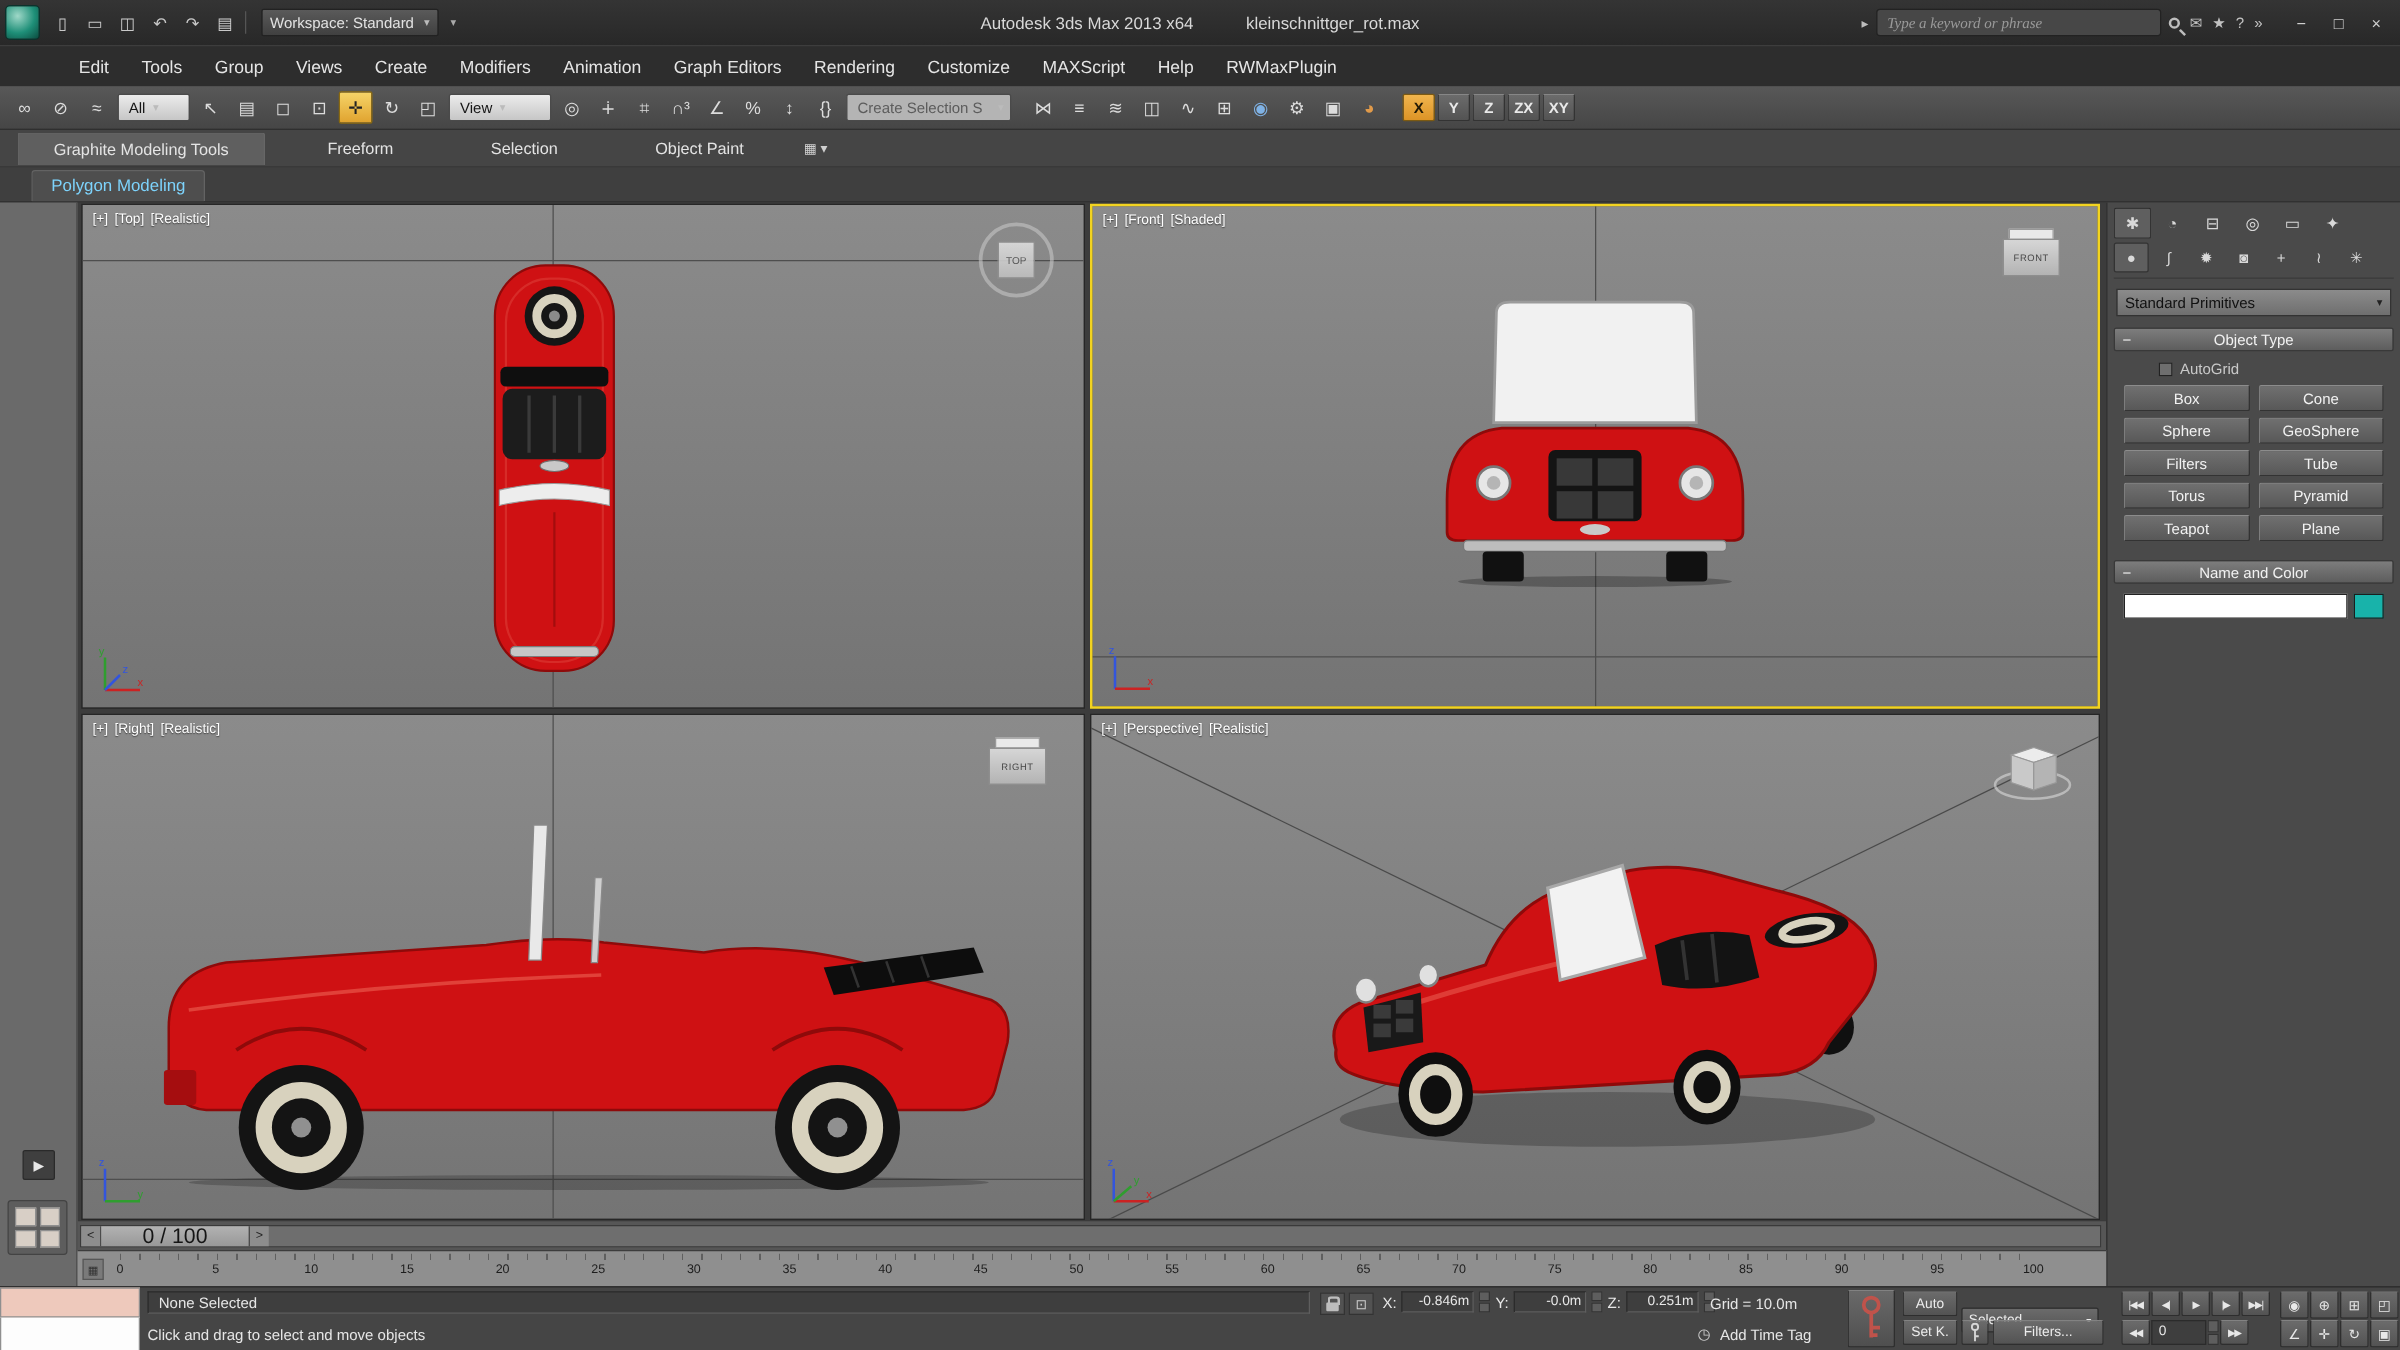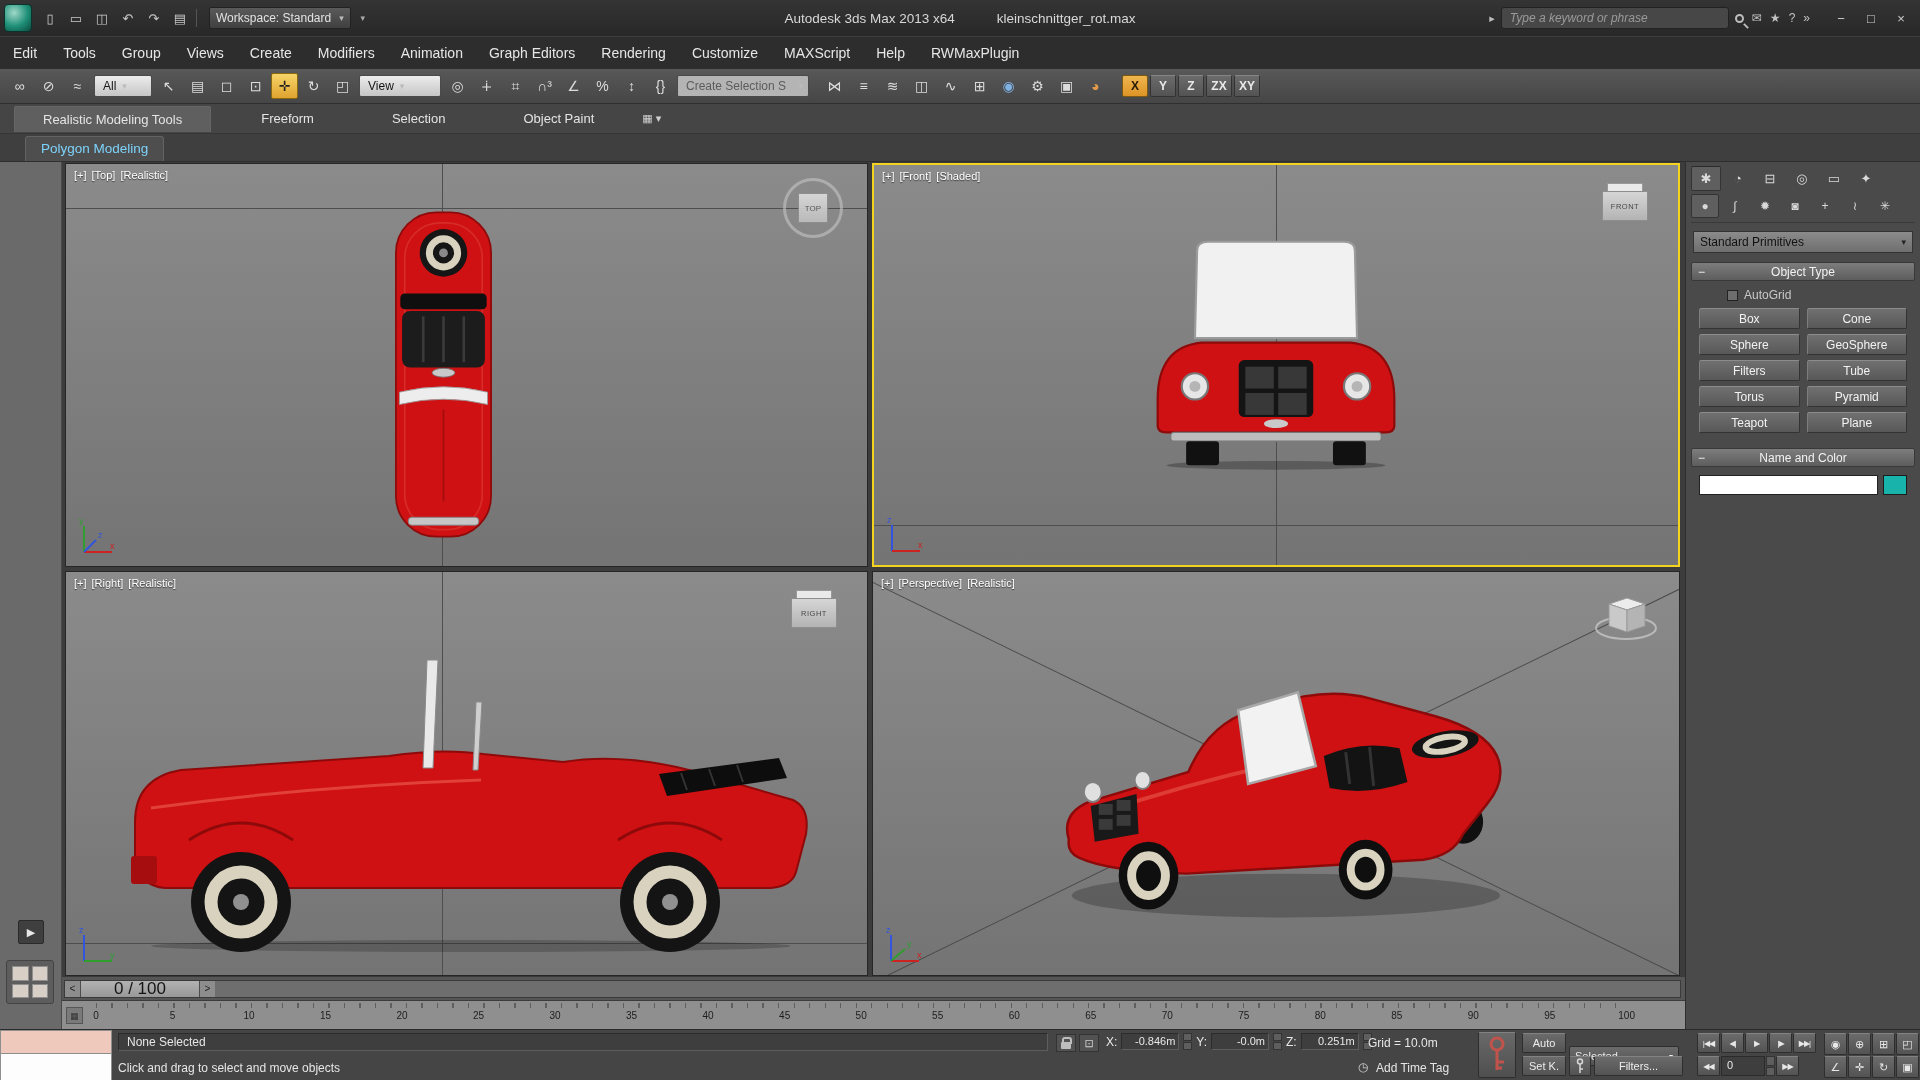--- a/index.html
+++ b/index.html
@@ -14,31 +14,31 @@
   .qat .qbtn { width:24px; height:22px; display:flex; align-items:center; justify-content:center; font-size:13px; color:#c9c9c9; border-radius:2px; }
   .qsep { width:1px; height:18px; background:#555; margin:0 4px; }
   .ws-dd { margin-left:8px; height:22px; background:linear-gradient(#5a5a5a,#404040); border:1px solid #222; border-radius:2px;
            display:flex; align-items:center; padding:0 6px; gap:8px; font-size:12px; color:#e2e2e2; }
   .ws-dd .arr, .tdd .arr { font-size:9px; color:#bbb; }
   .flyout-arr { margin-left:4px; font-size:9px; color:#aaa; width:16px; text-align:center; }
   .title-center { position:absolute; left:0; right:0; top:0; height:36px; display:flex; align-items:center; justify-content:center; gap:42px; pointer-events:none; }
   .title-center span { font-size:13.5px; color:#d8d8d8; }
   .tb-right { margin-left:auto; display:flex; align-items:center; gap:6px; padding-right:4px; }
   .collapse-arr { color:#bdbdbd; font-size:11px; }
-  .search { width:228px; height:22px; background:#474747; border:1px solid #222; border-radius:3px; color:#fca5a5; font-size:12px; padding:0 8px; }
+  .search { width:228px; height:22px; background:#474747; border:1px solid #222; border-radius:3px; color:#fca5a5; font-size:12px; padding:0 8px;font-family:Liberation Serif, serif; }
   .search::placeholder { color:#9a9a9a; font-style:italic; }
   .mag { width:9px; height:9px; border:2px solid #bdbdbd; border-radius:50%; position:relative; margin-right:2px; }
   .mag::after { content:''; position:absolute; width:2px; height:6px; background:#bdbdbd; transform:rotate(-45deg); left:8px; top:7px; }
   .info-icons { display:flex; gap:8px; align-items:center; }
   .info-icons .ibtn { font-size:12px; color:#c2c2c2; }
   .win-btns { display:flex; margin-left:10px; }
   .win-btns .wbtn { width:30px; height:24px; display:flex; align-items:center; justify-content:center; color:#cfcfcf; font-size:13px; }
 
   
-  .menubar { height:33px; background:#2d2d2d; display:flex; align-items:center; border-top:1px solid #3d3d3d; }
+  .menubar { height:33px; background:#2d2d2d; display:flex; align-items:center; padding-left:50px; border-top:1px solid #3d3d3d; }
   .menu-item { padding:0 13px; font-size:14px; color:#e6e6e6; height:33px; line-height:33px; }
 
   
   .toolbar { height:35px; background:linear-gradient(#585858,#464646); border-bottom:1px solid #2f2f2f; display:flex; align-items:center; padding:0 6px; gap:3px; }
   .tgroup { display:flex; gap:2px; align-items:center; }
   .tbtn { width:27px; height:26px; display:flex; align-items:center; justify-content:center; font-size:14px; color:#dcdcdc; border-radius:2px; }
   .tbtn.active { background:linear-gradient(#f6d468,#e0a32f); color:#222; border:1px solid #8a6a10; }
   .tsep { width:6px; }
   .tdd { height:22px; background:linear-gradient(#ececec,#c6c6c6); border:1px solid #4a4a4a; border-radius:2px; color:#151515; font-size:12px; display:flex; align-items:center; padding:0 5px 0 8px; gap:6px; }
   .tdd.combo { background:#b4b4b4; color:#5c5c5c; width:132px; justify-content:space-between; }
@@ -370,21 +370,21 @@
       </div>
       <div class="axbtn">
         <span>XY</span>
       </div>
     </div>
 </div>
 
 <div class="ribbon-tabs">
   <div class="rtabs-host">
 
-  <div class="rtab active"><span>Realistic Modeling Tools</span></div>
+  <div class="rtab active"><span>Graphite Modeling Tools</span></div>
       <div class="rtab"><span>Freeform</span></div>
       <div class="rtab"><span>Selection</span></div>
       <div class="rtab"><span>Object Paint</span></div>
     </div>
   <div class="rtab-config">
       <span>▦</span>
       <span>▾</span>
     </div>
 </div>
 <div class="ribbon-sub">

